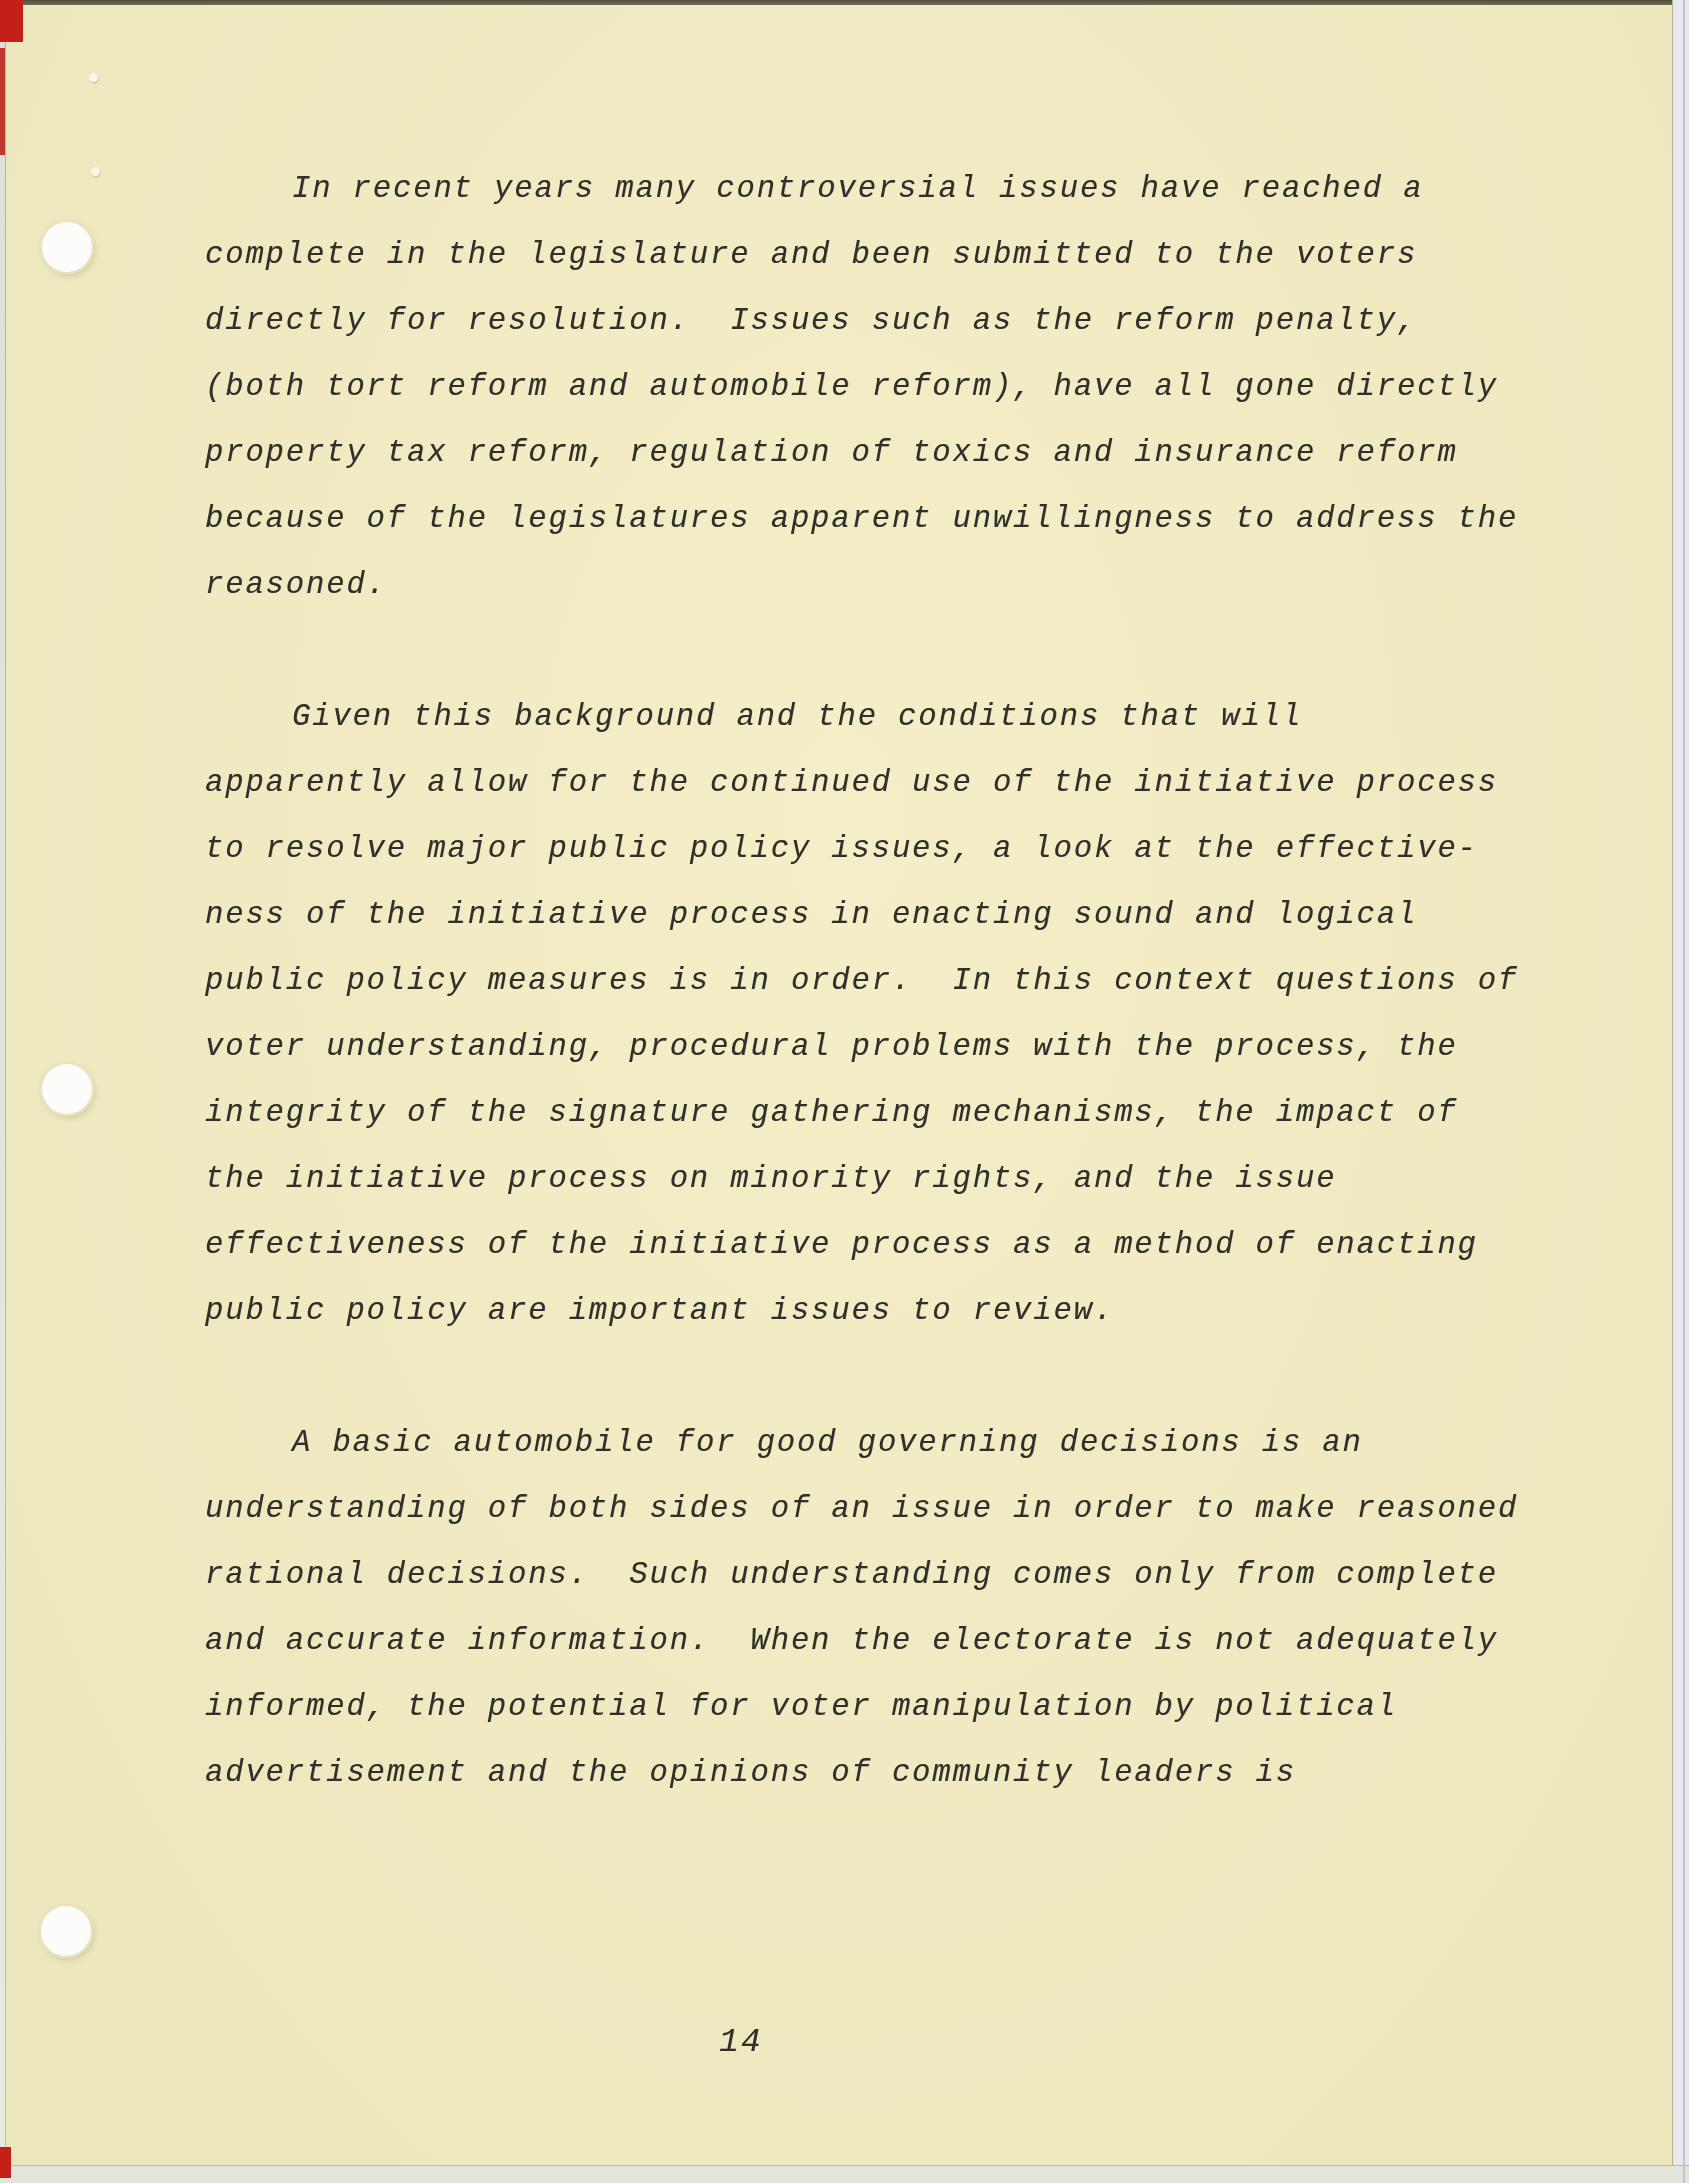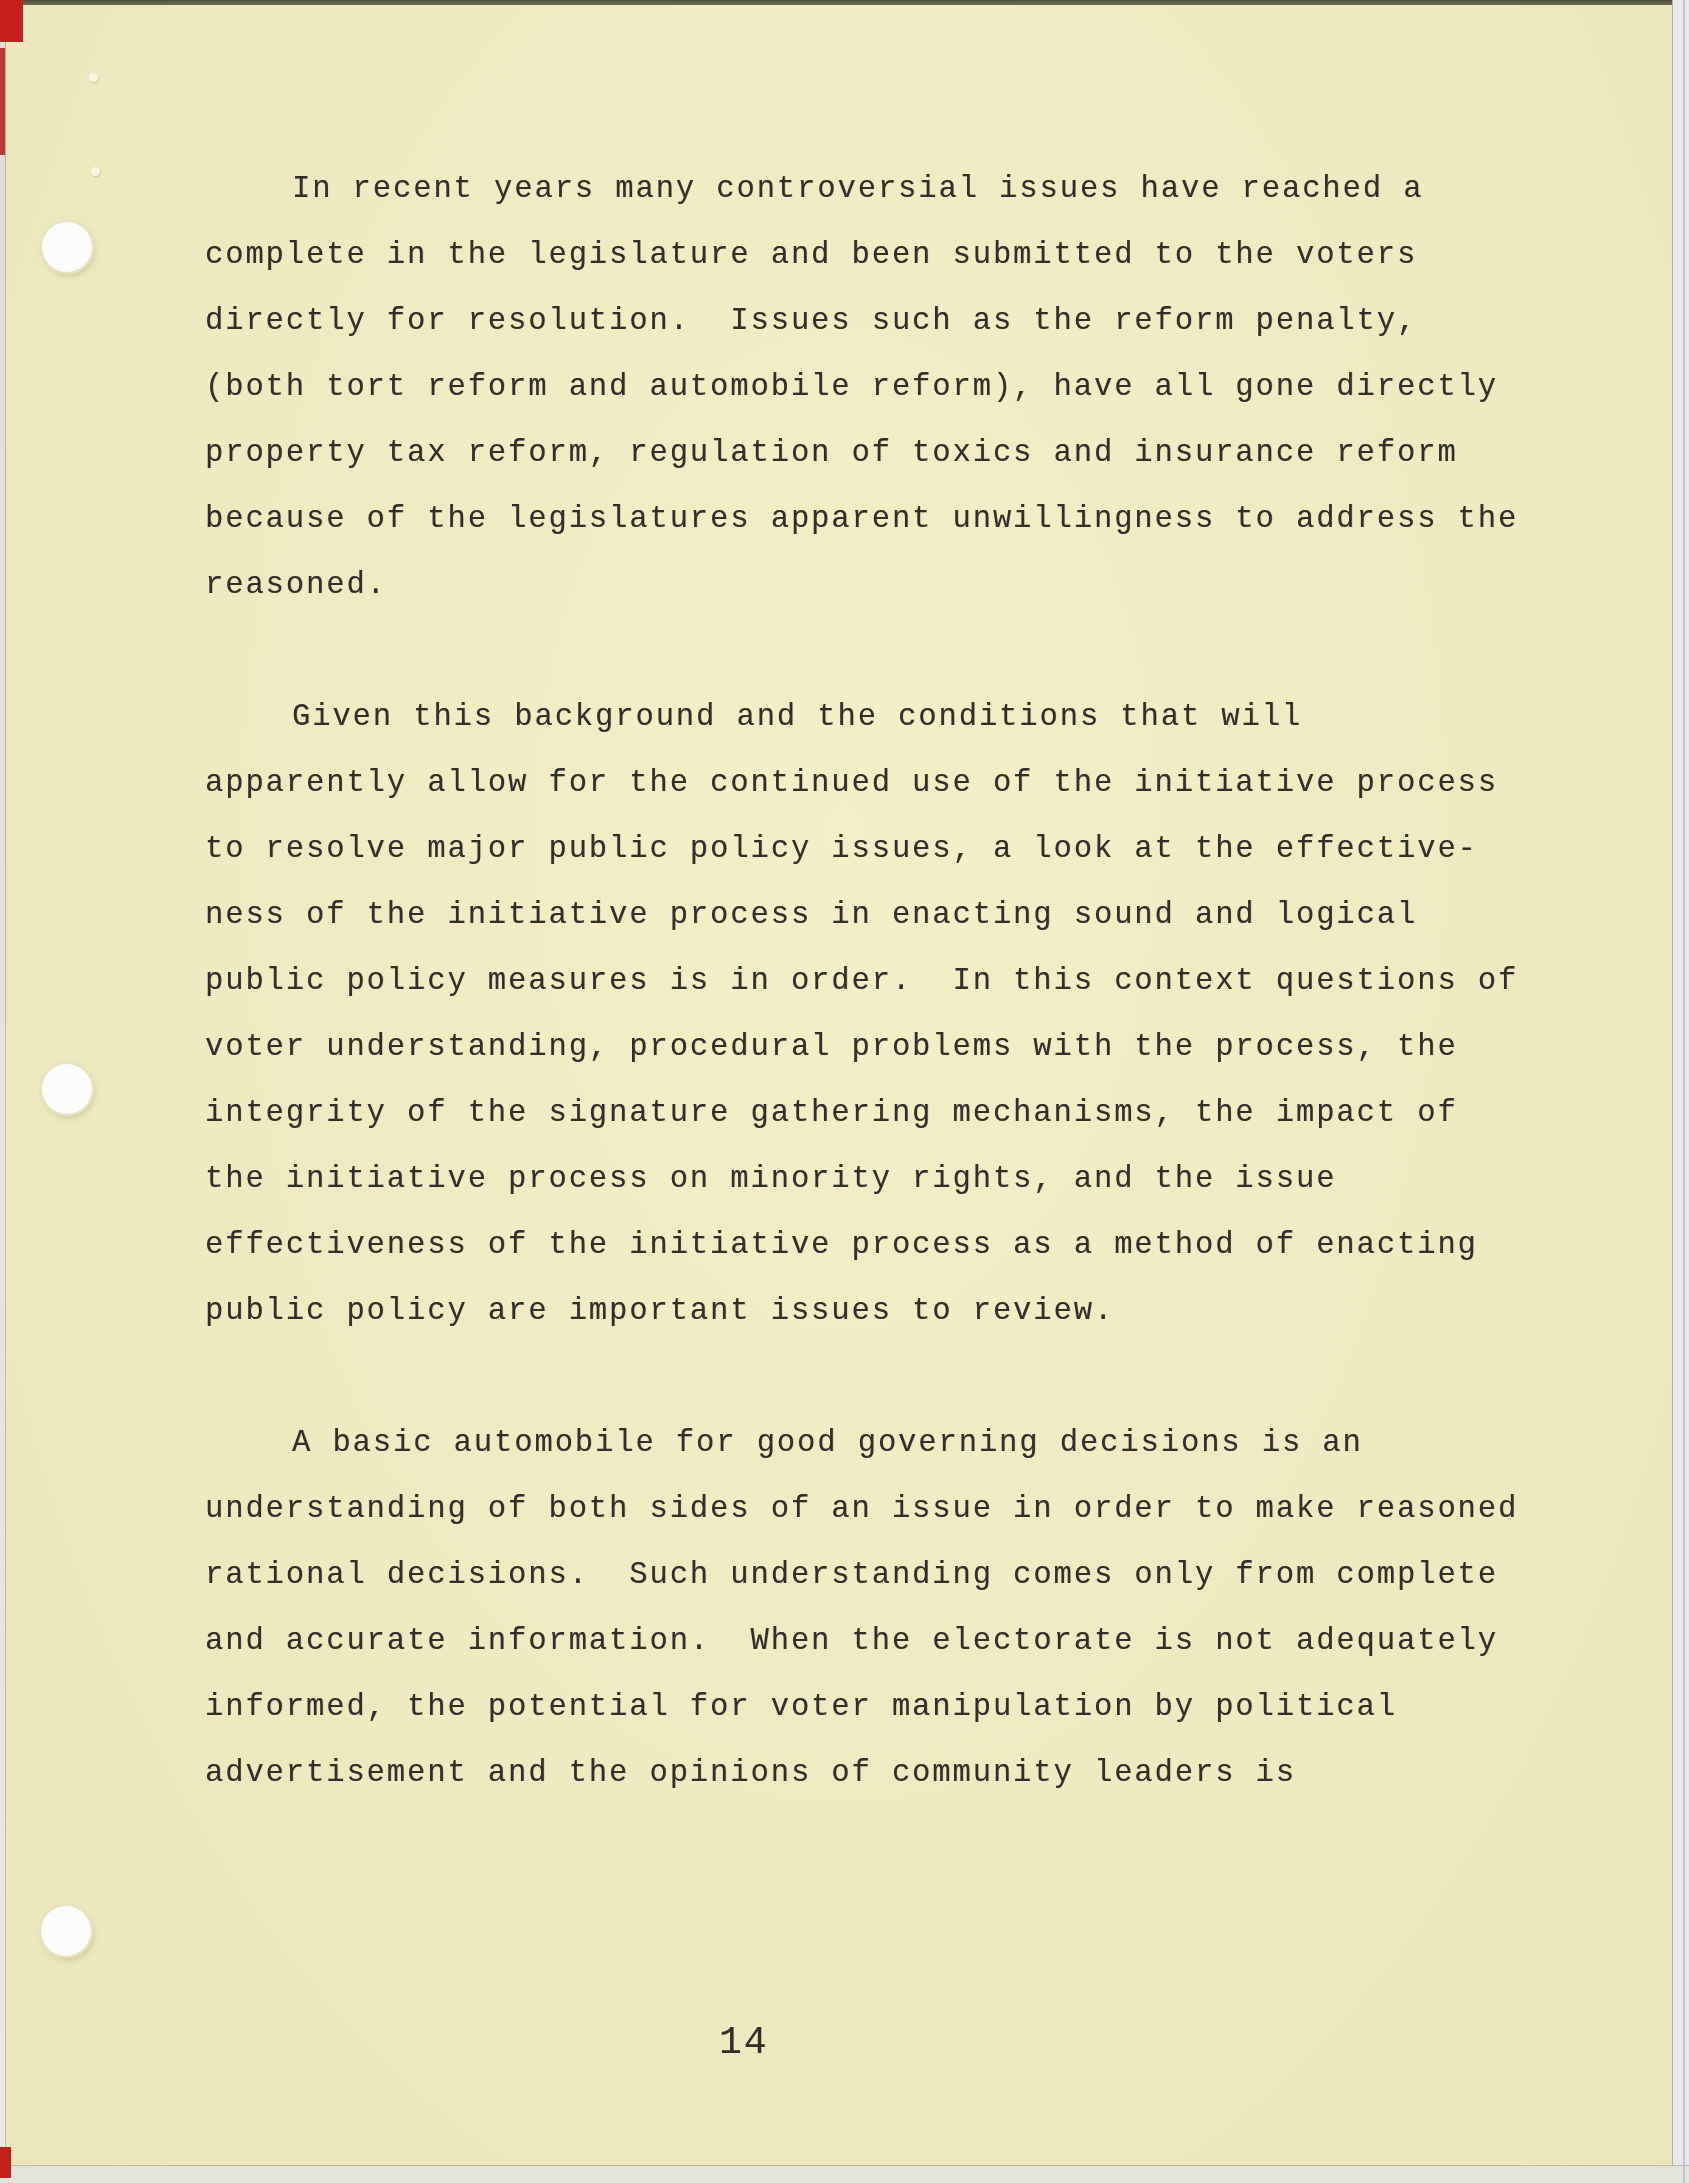--- a/index.html
+++ b/index.html
@@ -12,20 +12,21 @@
   }
   html,body{margin:0;padding:0;}
   body{background:#e8e8e8; font-family:"Liberation Mono","DejaVu Sans Mono",monospace;}
   .scan{
     position:relative;
     width:1689px;height:2183px;
     background:
       radial-gradient(ellipse at 50% 38%, rgba(255,255,255,0.06), rgba(125,115,60,0.07)),
       var(--paper);
     overflow:hidden;
+    font-style:italic;
   }
 
   
   .edge{position:absolute;z-index:3;}
   .edge-top{left:0;top:0;width:100%;height:4.6px;background:linear-gradient(to bottom,#4e4e38,#70705a);}
   .edge-left{left:0;top:4.6px;width:5.3px;height:2179px;
     background:linear-gradient(to bottom,#dededa,#e9e9e3);
     border-right:1.3px solid rgba(110,105,80,0.35);}
   .edge-right{right:0;top:0;width:16px;height:100%;background:#e9e8ec;border-left:1.3px solid #b3af9a;}
   .edge-right-line{position:absolute;z-index:4;right:4px;top:0;width:2px;height:100%;background:#c5c1db;}
@@ -68,21 +69,21 @@
   }
   .paragraph + .paragraph{margin-top:66px;}
   .line{height:66px;line-height:66px;white-space:pre;}
   .paragraph .line:first-child{padding-left:87px;}
 
   .page-number{
     position:absolute;z-index:2;
     left:719px;top:2010px;
     height:66px;line-height:66px;
     color:var(--ink);
-    font-size:38px;letter-spacing:1.9px;
+    font-size:33px;letter-spacing:1.9px;
     text-shadow:0.4px 0.4px 0 rgba(49,47,42,0.32);
   }
 </style>
 </head>
 <body>
 
 <div class="scan">
 
   <div class="edge edge-top"></div>
   <div class="edge edge-left"></div>

